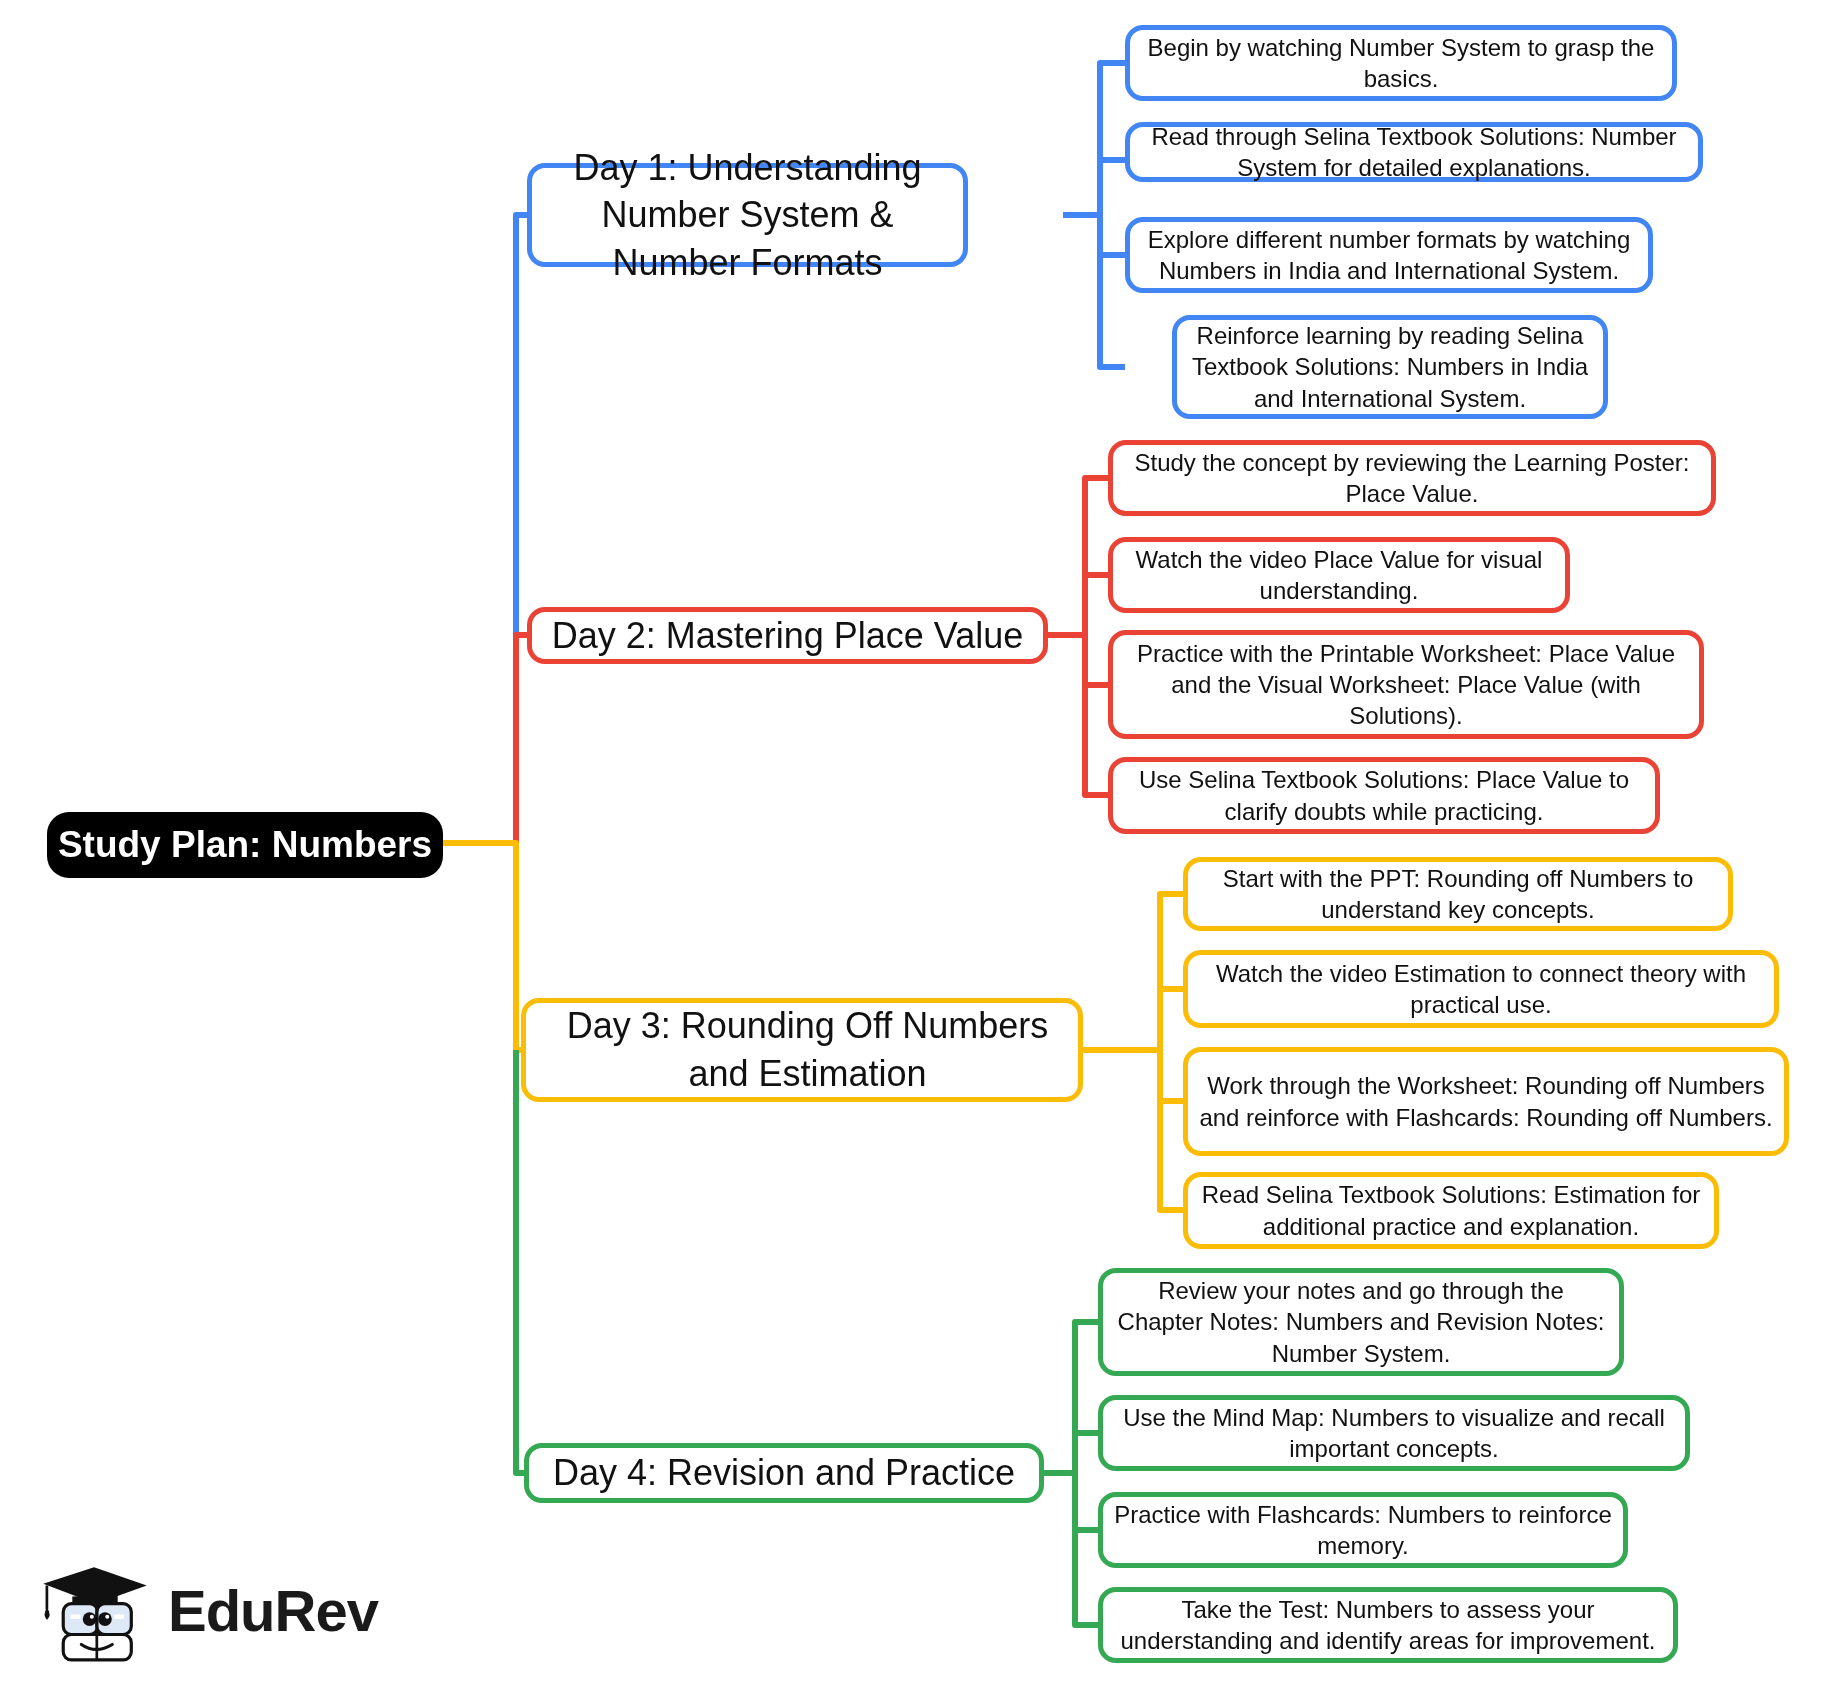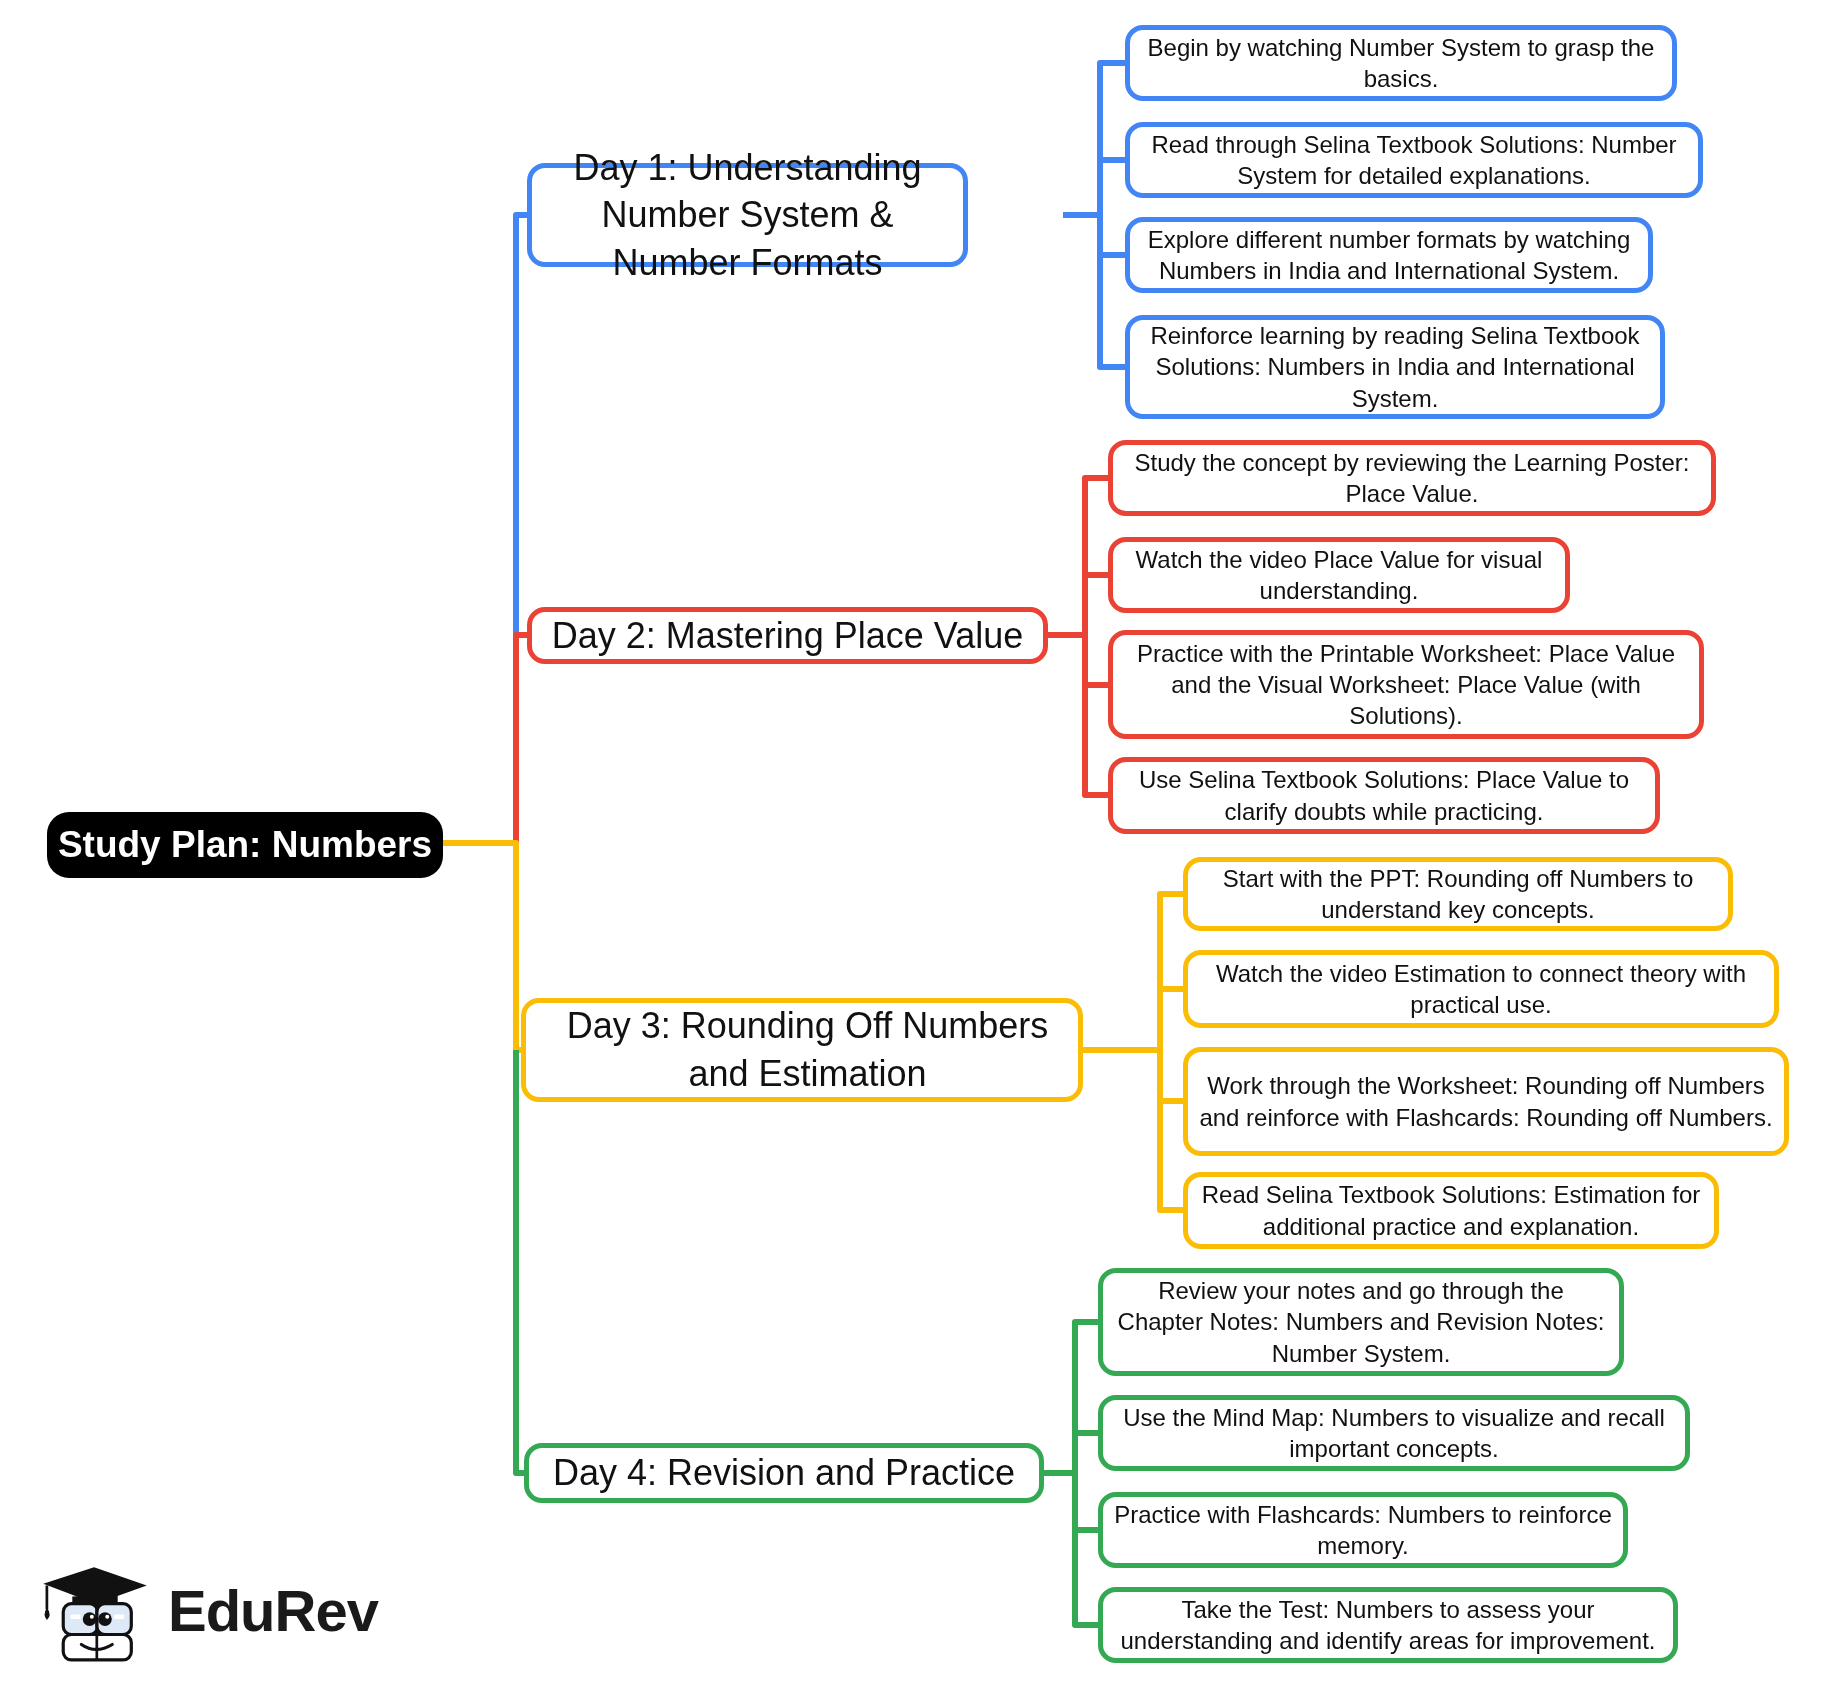--- a/index.html
+++ b/index.html
@@ -77,23 +77,23 @@
     <path class="line s-green" d="M1044 1473 L1075 1473"></path>
     <path class="line s-green" d="M1098 1322 L1075 1322 L1075 1625 L1098 1625"></path>
     <path class="line s-green" d="M1075 1433 L1098 1433"></path>
     <path class="line s-green" d="M1075 1530 L1098 1530"></path>
   </svg>
 
   <div class="node root-node" style="left:47px;top:812px;width:396px;height:66px;">Study Plan: Numbers</div>
 
   <div class="node day-node b-blue" style="left:527px;top:163px;width:441px;height:104px;">Day 1: Understanding Number System &amp; Number Formats</div>
   <div class="node child-node b-blue" style="left:1125px;top:25px;width:552px;height:76px;">Begin by watching Number System to grasp the basics.</div>
-  <div class="node child-node b-blue" style="left:1125px;top:122px;width:578px;height:76px;">Read through Selina Textbook Solutions: Number System for detailed explanations.</div>
+  <div class="node child-node b-blue" style="left:1125px;top:122px;width:578px;height:60px;">Read through Selina Textbook Solutions: Number System for detailed explanations.</div>
   <div class="node child-node b-blue" style="left:1125px;top:217px;width:528px;height:76px;">Explore different number formats by watching Numbers in India and International System.</div>
-  <div class="node child-node b-blue" style="left:1125px;top:315px;width:540px;height:104px;">Reinforce learning by reading Selina Textbook Solutions: Numbers in India and International System.</div>
+  <div class="node child-node b-blue" style="left:1172px;top:315px;width:436px;height:104px;">Reinforce learning by reading Selina Textbook Solutions: Numbers in India and International System.</div>
 
   <div class="node day-node b-red" style="left:527px;top:607px;width:521px;height:57px;">Day 2: Mastering Place Value</div>
   <div class="node child-node b-red" style="left:1108px;top:440px;width:608px;height:76px;">Study the concept by reviewing the Learning Poster: Place Value.</div>
   <div class="node child-node b-red" style="left:1108px;top:537px;width:462px;height:76px;">Watch the video Place Value for visual understanding.</div>
   <div class="node child-node b-red" style="left:1108px;top:630px;width:596px;height:109px;">Practice with the Printable Worksheet: Place Value and the Visual Worksheet: Place Value (with Solutions).</div>
   <div class="node child-node b-red" style="left:1108px;top:757px;width:552px;height:77px;">Use Selina Textbook Solutions: Place Value to clarify doubts while practicing.</div>
 
   <div class="node day-node b-yellow" style="left:521px;top:998px;width:562px;height:104px;padding-left:21px;">Day 3: Rounding Off Numbers and Estimation</div>
   <div class="node child-node b-yellow" style="left:1183px;top:857px;width:550px;height:74px;">Start with the PPT: Rounding off Numbers to understand key concepts.</div>
   <div class="node child-node b-yellow" style="left:1183px;top:950px;width:596px;height:78px;">Watch the video Estimation to connect theory with practical use.</div>

